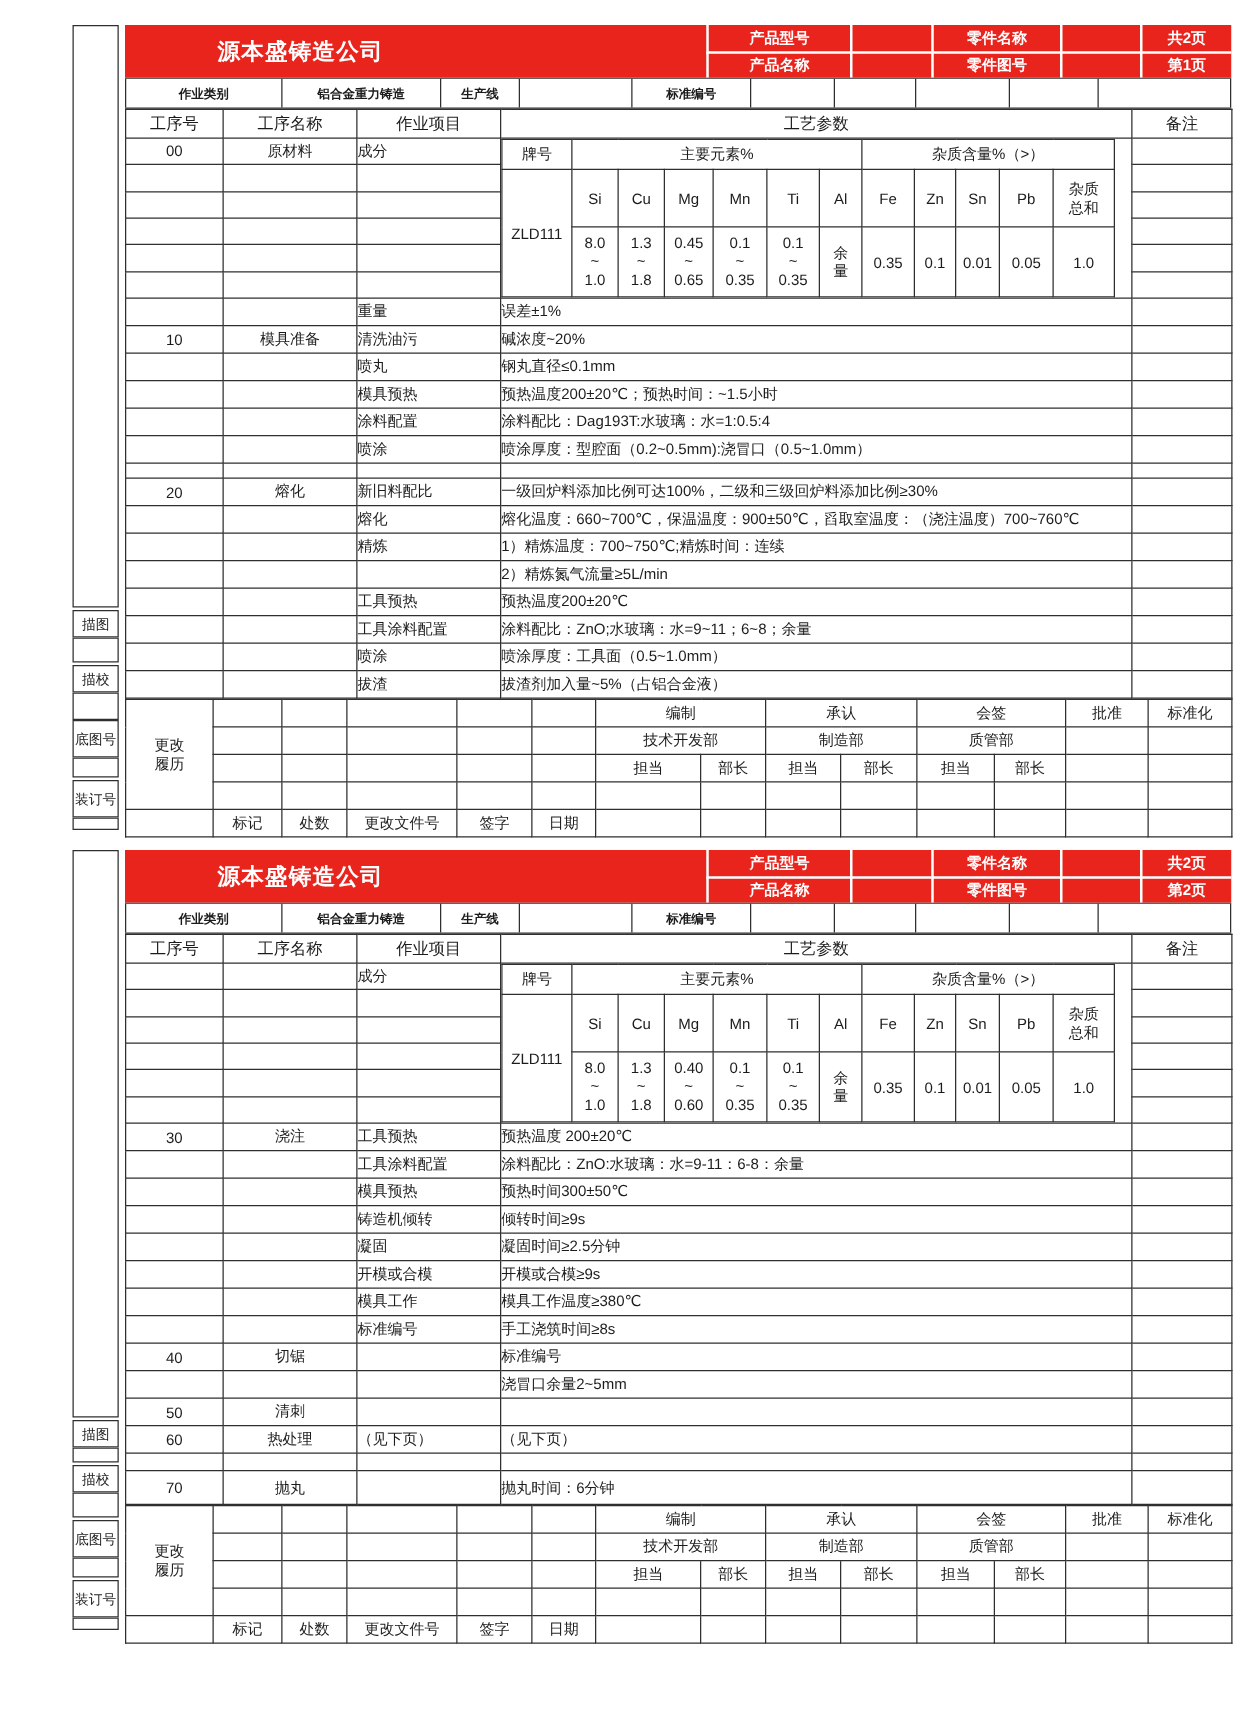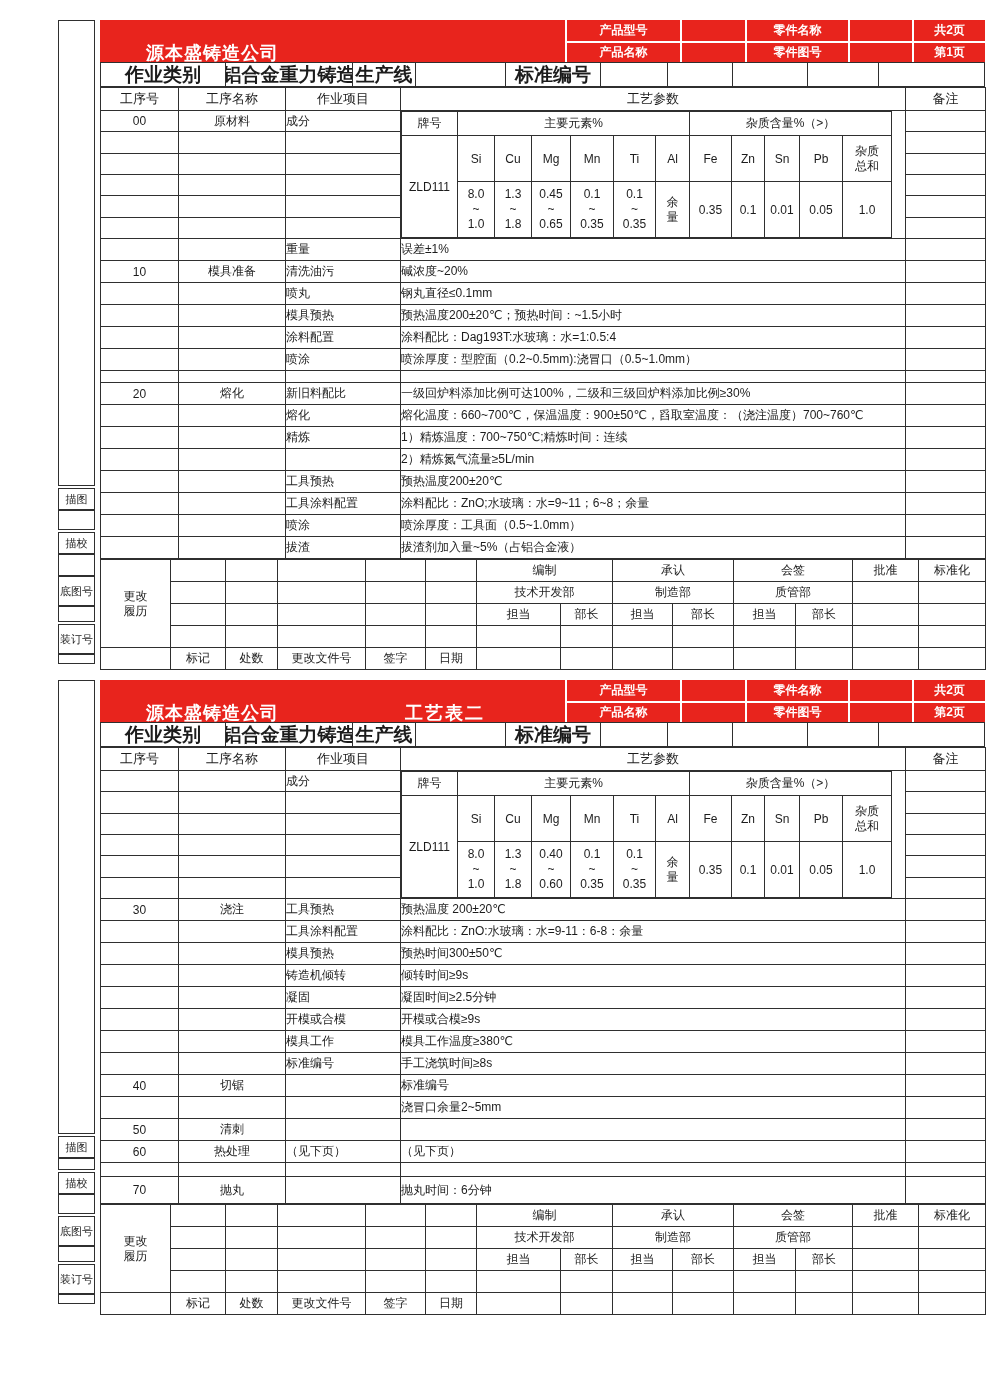--- a/index.html
+++ b/index.html
@@ -12,34 +12,34 @@
   
   .sbox{
     position:absolute;left:0;width:37px;border:1px solid var(--bc);
     box-sizing:border-box;background:#fff;display:flex;align-items:center;justify-content:center;
     font-size:11px;white-space:nowrap;overflow:hidden;
   }
   
   .main{position:absolute;left:42px;top:0;width:885px;}
   
   .redhead{position:relative;height:42px;background:var(--red);}
-  .rh-title-area{position:absolute;left:0;top:12px;width:465px;height:42px;display:flex;}
+  .rh-title-area{position:absolute;left:0;top:0;width:465px;height:42px;display:flex;padding-left:28px;}
   .rh-company{width:225px;display:flex;align-items:center;justify-content:center;
     color:#fff;font-size:18px;font-weight:700;letter-spacing:1px;}
   .rh-sheet-title{width:240px;display:flex;align-items:center;justify-content:center;
     color:#fff;font-size:18px;font-weight:700;letter-spacing:2px;}
   .rh-grid{position:absolute;right:0;top:0;width:420px;height:42px;display:grid;
     grid-template-columns:115px 65px 103px 64px 73px;grid-template-rows:21px 21px;}
   .rh-cell{box-sizing:border-box;border-left:2px solid #fff;display:flex;align-items:center;justify-content:center;
     color:#fff;font-size:12px;font-weight:700;}
   .rh-cell.r2{border-top:2px solid #fff;}
   
   .oprow{display:flex;height:23px;border-top:1px solid var(--bc);border-bottom:1px solid var(--bc);}
   .opcell{box-sizing:border-box;border-left:1px solid var(--bc);display:flex;align-items:center;justify-content:center;
-    font-size:19px;font-weight:700;white-space:nowrap;overflow:hidden;}
+    font-size:10px;font-weight:700;white-space:nowrap;overflow:hidden;}
   .opcell:last-child{border-right:1px solid var(--bc);}
   
   table.proc{border-collapse:collapse;width:885px;table-layout:fixed;}
   table.proc td{border:1px solid var(--bc);font-size:12px;overflow:hidden;box-sizing:border-box;padding:0;}
   table.proc tr.hdr td{text-align:center;font-size:13px;}
   td.c-no{text-align:center;}
   td.c-name{text-align:center;}
   td.c-item{padding-left:16px;white-space:nowrap;}
   td.c-param{padding-left:10px;white-space:nowrap;}
   td.comp-cell{padding:0;vertical-align:top;}
@@ -432,21 +432,20 @@
   <div class="sbox" style="top:536px;height:30px;">底图号</div>
   <div class="sbox" style="top:566px;height:16px;"></div>
   <div class="sbox" style="top:584px;height:30px;">装订号</div>
   <div class="sbox" style="top:614px;height:10px;"></div>
 
   <div class="main">
 
     <div class="redhead" style="background: rgb(232, 36, 29);">
       <div class="rh-title-area">
         <div class="rh-company">源本盛铸造公司</div>
-        <div class="rh-sheet-title">工艺表二</div>
       </div>
       <div class="rh-grid">
         <div class="rh-cell">产品型号</div>
         <div class="rh-cell"></div>
         <div class="rh-cell">零件名称</div>
         <div class="rh-cell"></div>
         <div class="rh-cell">共2页</div>
         <div class="rh-cell r2">产品名称</div>
         <div class="rh-cell r2"></div>
         <div class="rh-cell r2">零件图号</div>

